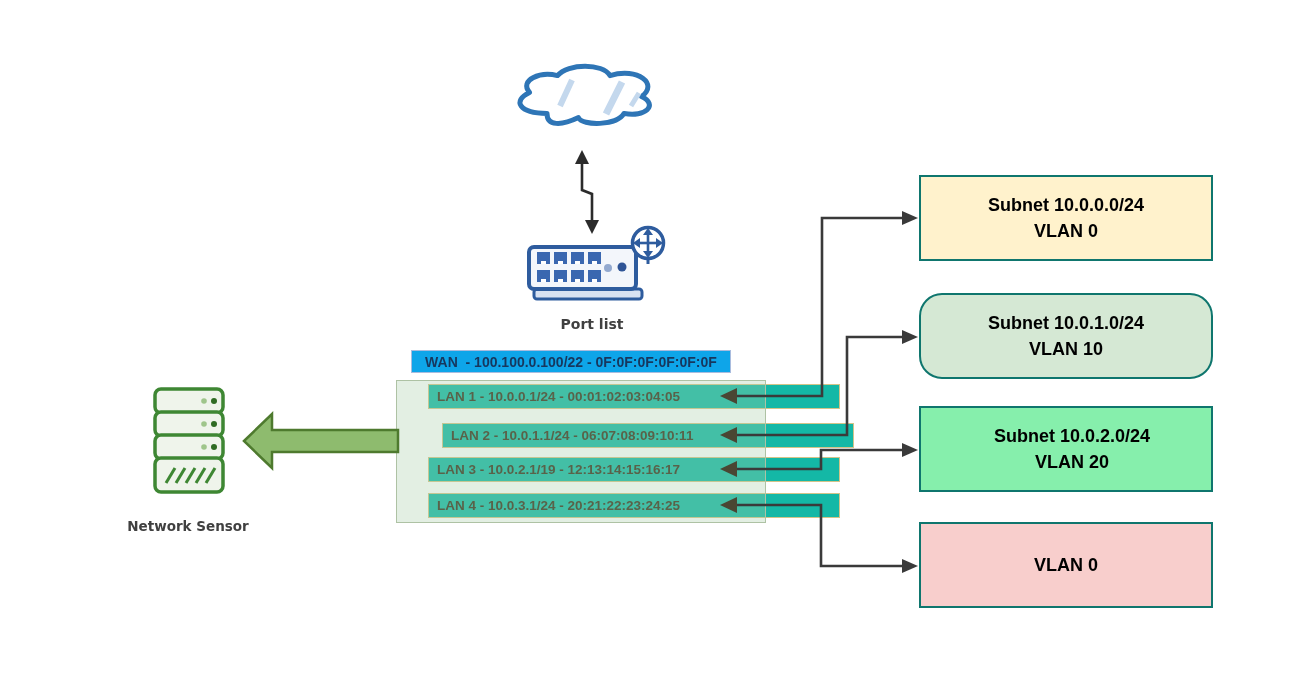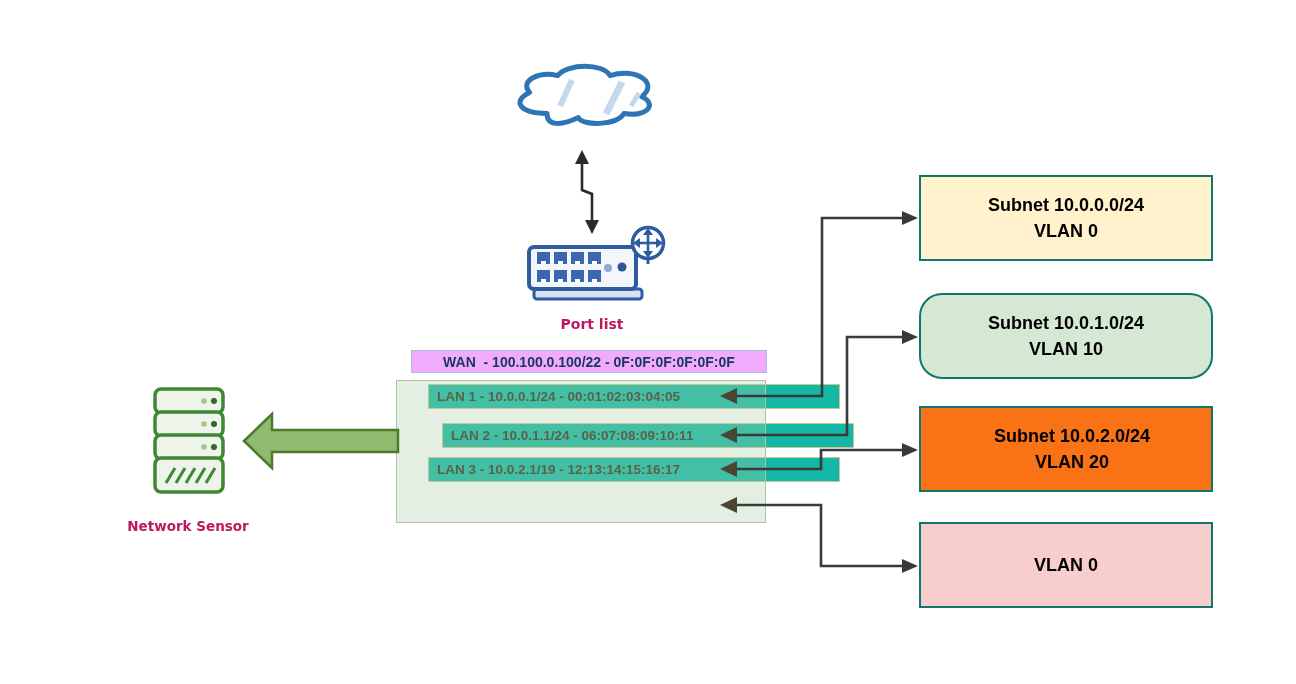--- a/index.html
+++ b/index.html
@@ -3,22 +3,22 @@
 <meta charset="utf-8">
 <style>
   html,body{margin:0;padding:0;background:#ffffff;}
   .canvas{
     position:relative;width:1296px;height:684px;background:#ffffff;
     font-family:"Liberation Sans",sans-serif;overflow:hidden;
   }
   .abs{position:absolute;}
   
   .wan-box{
-    left:411px;top:350px;width:356px;height:23px;
-    background:#f0abfc;border:1px solid #A9BCDE;box-sizing:border-box;
+    left:411px;top:350px;width:320px;height:23px;
+    background:#0ea5e9;border:1px solid #A9BCDE;box-sizing:border-box;
     display:flex;align-items:center;justify-content:center;z-index:2;
   }
   .wan-box span{font-weight:bold;font-size:14px;color:#17375E;white-space:pre;}
   
   .lan-container{
     left:396px;top:380px;width:370px;height:143px;
     background:rgba(168,204,168,0.32);border:1.5px solid #AEC2A4;
     box-sizing:border-box;z-index:3;pointer-events:none;
   }
   
@@ -34,21 +34,21 @@
     left:919px;width:294px;height:86px;
     border:2px solid #0f766e;box-sizing:border-box;
     display:flex;flex-direction:column;align-items:center;justify-content:center;
     z-index:2;
   }
   .subnet-box span{font-weight:bold;font-size:18px;color:#000000;line-height:1.45;}
   .subnet-1{top:175px;} .subnet-2{top:293px;border-radius:23px;} .subnet-3{top:406px;} .subnet-4{top:522px;}
   
   .caption{
     font-family:"DejaVu Sans","Liberation Sans",sans-serif;
-    font-weight:bold;color:#be185d;text-align:center;z-index:2;
+    font-weight:bold;color:#404040;text-align:center;z-index:2;
   }
   .port-list-label{left:518px;top:316px;width:148px;font-size:14px;}
   .sensor-label{left:103px;top:510px;width:170px;font-size:13.5px;margin-top:8px;}
   
   .icon-layer{z-index:1;}
   .arrow-layer{z-index:4;}
   .connector-layer{left:0;top:0;z-index:6;pointer-events:none;}
 </style>
 </head>
 <body>
@@ -113,20 +113,23 @@
 
   <div class="abs lan-row lan-1">
     <span>LAN 1 - 10.0.0.1/24 - 00:01:02:03:04:05</span>
   </div>
   <div class="abs lan-row lan-2">
     <span>LAN 2 - 10.0.1.1/24 - 06:07:08:09:10:11</span>
   </div>
   <div class="abs lan-row lan-3">
     <span>LAN 3 - 10.0.2.1/19 - 12:13:14:15:16:17</span>
   </div>
+  <div class="abs lan-row lan-4">
+    <span>LAN 4 - 10.0.3.1/24 - 20:21:22:23:24:25</span>
+  </div>
 
   <div class="abs lan-container"></div>
 
   <svg class="abs arrow-layer" style="left:236px;top:406px;" width="164" height="68" viewBox="0 0 164 68">
     <polygon points="8,35 36,8 36,24 162,24 162,46 36,46 36,62" fill="#8EBB6E" stroke="#4E7A2E" stroke-width="2.5"></polygon>
   </svg>
 
   <svg class="abs icon-layer" style="left:148px;top:384px;" width="84" height="112" viewBox="0 0 84 112">
     <rect x="7" y="5" width="68" height="24" rx="6" fill="#EFF4EB" stroke="#3E8733" stroke-width="3.5"></rect>
     <rect x="7" y="28" width="68" height="24" rx="6" fill="#EFF4EB" stroke="#3E8733" stroke-width="3.5"></rect>
@@ -150,21 +153,21 @@
   <div class="abs caption sensor-label">Network Sensor</div>
 
   <div class="abs subnet-box subnet-1" style="background-color: rgb(255, 242, 204);">
     <span>Subnet 10.0.0.0/24</span>
     <span>VLAN 0</span>
   </div>
   <div class="abs subnet-box subnet-2" style="background-color: rgb(213, 232, 212);">
     <span>Subnet 10.0.1.0/24</span>
     <span>VLAN 10</span>
   </div>
-  <div class="abs subnet-box subnet-3" style="background-color: #f97316; padding-left: 12px;">
+  <div class="abs subnet-box subnet-3" style="background-color: #86efac; padding-left: 12px;">
     <span>Subnet 10.0.2.0/24</span>
     <span>VLAN 20</span>
   </div>
   <div class="abs subnet-box subnet-4" style="background-color: rgb(248, 206, 204);">
     <span>VLAN 0</span>
   </div>
 
   <svg class="abs connector-layer" width="1296" height="684" viewBox="0 0 1296 684">
     <g fill="none" stroke="#3A3A3A" stroke-width="2.6">
       <polyline points="734,396 822,396 822,218 904,218"></polyline>

